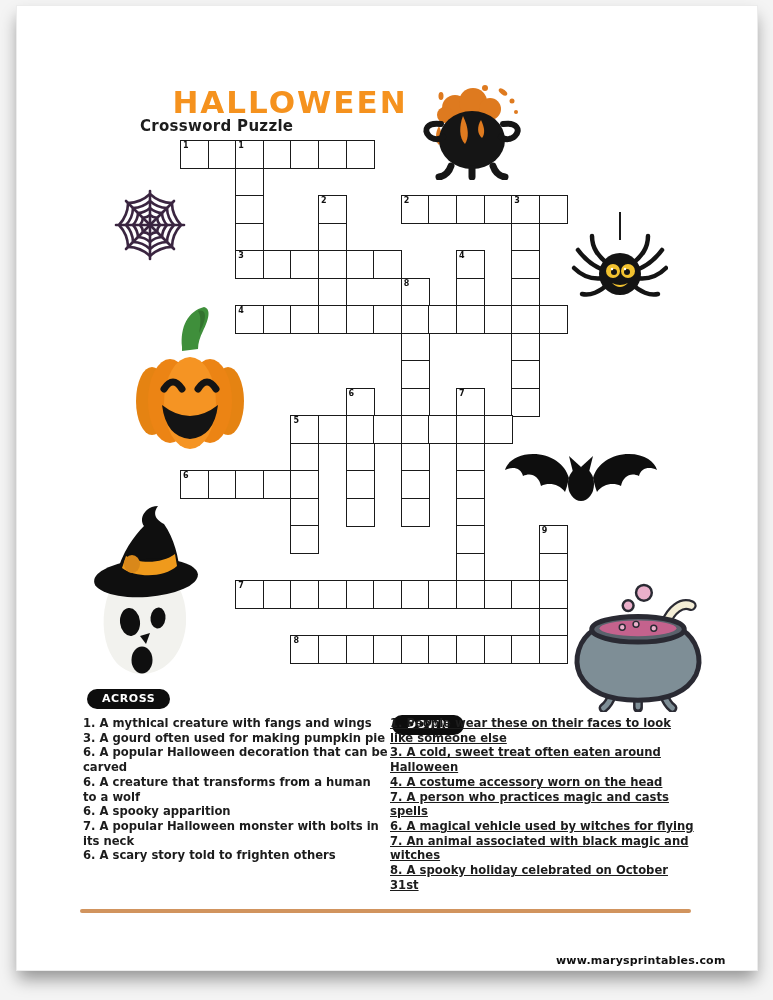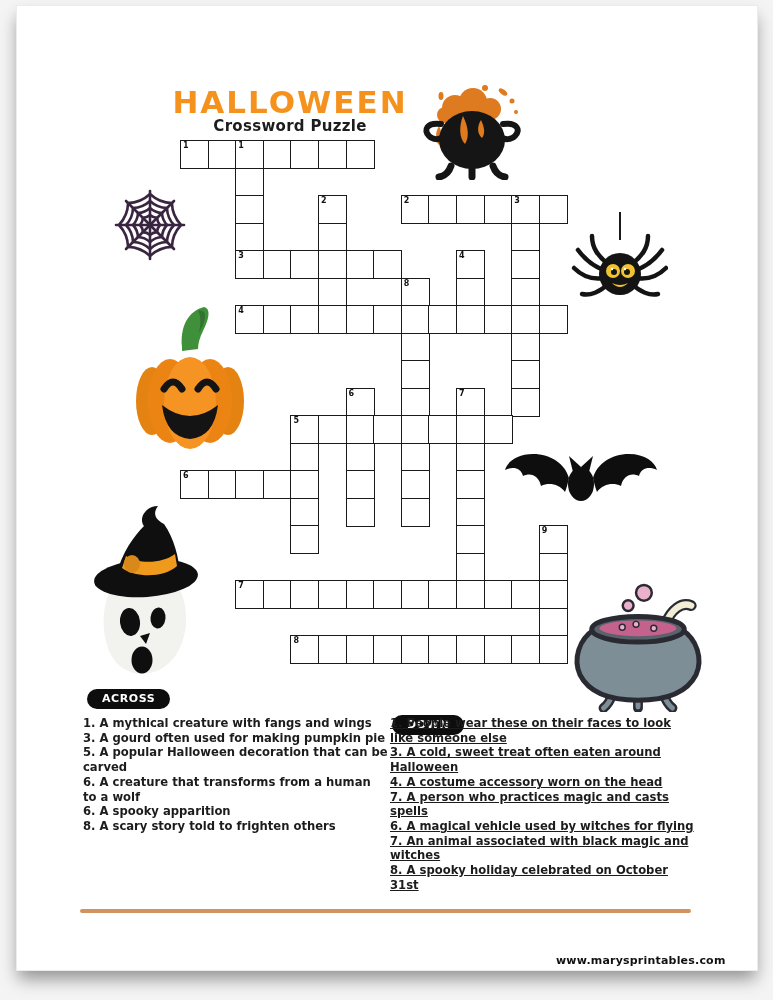--- a/index.html
+++ b/index.html
@@ -6,21 +6,21 @@
   html,body { width:773px; height:1000px; }
   body { position:relative; background:#f4f4f4; font-family:"Liberation Sans",sans-serif; overflow:hidden; }
   .sheet { position:absolute; left:16px; top:5px; width:742px; height:966px;
            background:#ffffff; border:1px solid #ececec;
            box-shadow:0 10px 16px -2px rgba(0,0,0,.40); }
   .content { position:absolute; left:0; top:0; width:773px; height:1000px; }
 
   .title { position:absolute; left:140px; top:84px; width:300px; text-align:center;
            font-family:"DejaVu Sans",sans-serif; font-weight:800; font-size:31px;
            letter-spacing:2px; color:#F5921E; }
-  .subtitle { position:absolute; left:140px; top:117px; width:300px; text-align:center;
+  .subtitle { position:absolute; left:140px; top:117px; width:300px; 
               font-family:"DejaVu Sans",sans-serif; font-weight:700; font-size:15px;
               color:#1d1d1d; letter-spacing:.3px; }
 
   .grid { position:absolute; left:180px; top:140px; z-index:3; }
   .cell { position:absolute; background:#ffffff; border:1.5px solid #1a1a1a; }
   .cellnum { position:absolute; left:2px; top:0px; font-size:8px; line-height:9px;
              font-weight:700; color:#111; font-family:"DejaVu Sans",sans-serif; }
 
   .art { position:absolute; z-index:2; }
 
@@ -312,24 +312,25 @@
 
   <div class="badge badge-across">
     <span>ACROSS</span>
   </div>
   <div class="badge badge-down">
     <span>DOWN</span>
   </div>
   <div class="clues clues-across">
       <div class="clue">1. A mythical creature with fangs and wings</div>
       <div class="clue">3. A gourd often used for making pumpkin pie</div>
-      <div class="clue">5. A popular Halloween decoration that can be carved</div>
+      <div class="clue">6. A popular Halloween decoration that can be carved</div>
       <div class="clue">6. A creature that transforms from a human to a wolf</div>
       <div class="clue">6. A spooky apparition</div>
-      <div class="clue">8. A scary story told to frighten others</div>
+      <div class="clue">7. A popular Halloween monster with bolts in its neck</div>
+      <div class="clue">6. A scary story told to frighten others</div>
     </div>
   <div class="clues clues-down">
       <div class="clue">1. People wear these on their faces to look like someone else</div>
       <div class="clue">3. A cold, sweet treat often eaten around Halloween</div>
       <div class="clue">4. A costume accessory worn on the head</div>
       <div class="clue">7. A person who practices magic and casts spells</div>
       <div class="clue">6. A magical vehicle used by witches for flying</div>
       <div class="clue">7. An animal associated with black magic and witches</div>
       <div class="clue">8. A spooky holiday celebrated on October 31st</div>
     </div>

